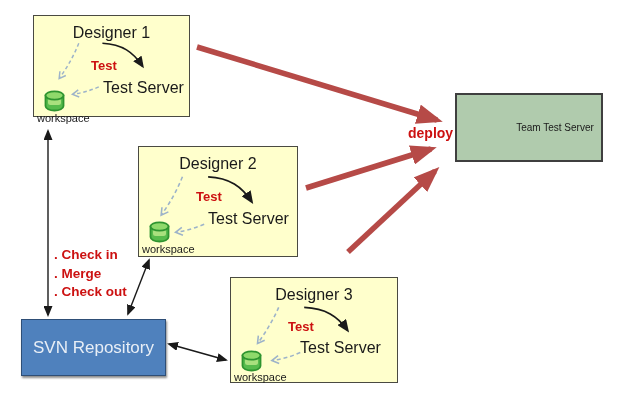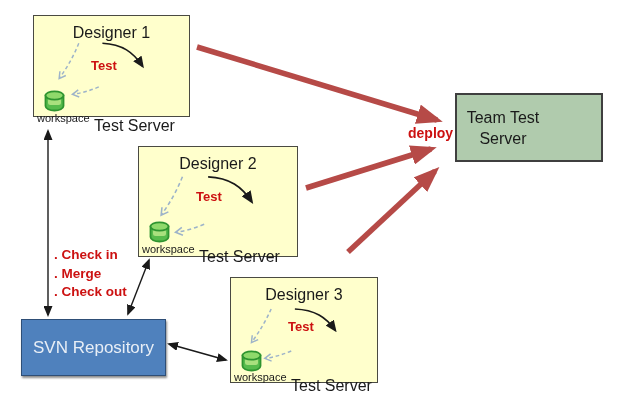--- a/index.html
+++ b/index.html
@@ -30,28 +30,28 @@
   .dashed{stroke:var(--dashed-arrow);stroke-width:1.6px;fill:none;stroke-dasharray:4 3;}
   .flow{stroke:var(--black-arrow);stroke-width:1.8px;fill:none;}
 
   .designer-box{
     position:absolute;background:var(--designer-box-fill);
     border:1.5px solid var(--designer-box-border);box-sizing:border-box;
   }
   .inner-svg{position:absolute;left:0;top:0;width:100%;height:100%;}
   .box-title{position:absolute;left:0;right:0;top:8px;text-align:center;font-size:16px;}
   .test-label{position:absolute;left:57px;top:42px;font-size:13px;font-weight:bold;color:var(--red-label);}
-  .server-label{position:absolute;left:60px;top:63px;font-size:16px;margin-top:38px;}
+  .server-label{position:absolute;left:69px;top:63px;font-size:16px;}
   .cylinder{position:absolute;left:9px;top:74px;}
   .workspace-label{position:absolute;left:3px;top:96px;font-size:11px;}
 
   .team-box{
     position:absolute;left:455px;top:93px;width:148px;height:69px;
     background:var(--team-box-fill);border:2px solid var(--team-box-border);box-sizing:border-box;
-    display:flex;align-items:center;justify-content:flex-start;text-align:center;font-size:16px;line-height:21px;
+    display:flex;align-items:center;justify-content:flex-end;text-align:center;font-size:10px;line-height:21px;
   }
   .team-box span{display:block;width:92px;}
   .svn-box{
     position:absolute;left:21px;top:319px;width:145px;height:57px;
     background:var(--svn-box-fill);border:1.5px solid var(--svn-box-border);box-sizing:border-box;
     display:flex;align-items:center;justify-content:center;
     color:var(--svn-text);font-size:17px;box-shadow:1px 2px 2px rgba(0,0,0,0.45);
   }
   .deploy-label{position:absolute;left:364px;top:125px;font-size:14px;font-weight:bold;color:var(--red-label);margin-left:44px;}
   .svn-actions{position:absolute;left:54px;top:246px;font-size:13.5px;font-weight:600;color:var(--red-label);line-height:18.5px;}
@@ -115,21 +115,21 @@
     <div class="test-label">Test</div>
     <div class="server-label">Test Server</div>
     <svg class="cylinder" width="23" height="22" viewBox="0 0 23 22">
       <path d="M2.5,5.5 L2.5,16 A9,4.5 0 0 0 20.5,16 L20.5,5.5 Z" fill="#57BB4C" stroke="#2E9430" stroke-width="1.8"></path>
       <rect x="5" y="8" width="13" height="7" rx="2.5" fill="#A9E07E"></rect>
       <ellipse cx="11.5" cy="5.5" rx="9" ry="4.2" fill="#8FD96B" stroke="#2E9430" stroke-width="1.8"></ellipse>
     </svg>
     <div class="workspace-label">workspace</div>
   </div>
 
-  <div class="designer-box" style="left:230px;top:277px;width:148px;height:106px;">
+  <div class="designer-box" style="left:230px;top:277px;width:168px;height:106px;">
     <svg class="inner-svg" viewBox="0 0 160 106">
       <path d="M44,30 Q36,48 23,66" class="dashed" marker-end="url(#vhead)"></path>
       <path d="M66,76 Q52,82 38,84" class="dashed" marker-end="url(#vhead)"></path>
       <path d="M70,30 C92,31 104,39 114,53" class="flow" marker-end="url(#bcurve)"></path>
     </svg>
     <div class="box-title">Designer 3</div>
     <div class="test-label" style="top:41px;">Test</div>
     <div class="server-label" style="top:61px;">Test Server</div>
     <svg class="cylinder" style="top:72px;" width="23" height="22" viewBox="0 0 23 22">
       <path d="M2.5,5.5 L2.5,16 A9,4.5 0 0 0 20.5,16 L20.5,5.5 Z" fill="#57BB4C" stroke="#2E9430" stroke-width="1.8"></path>

